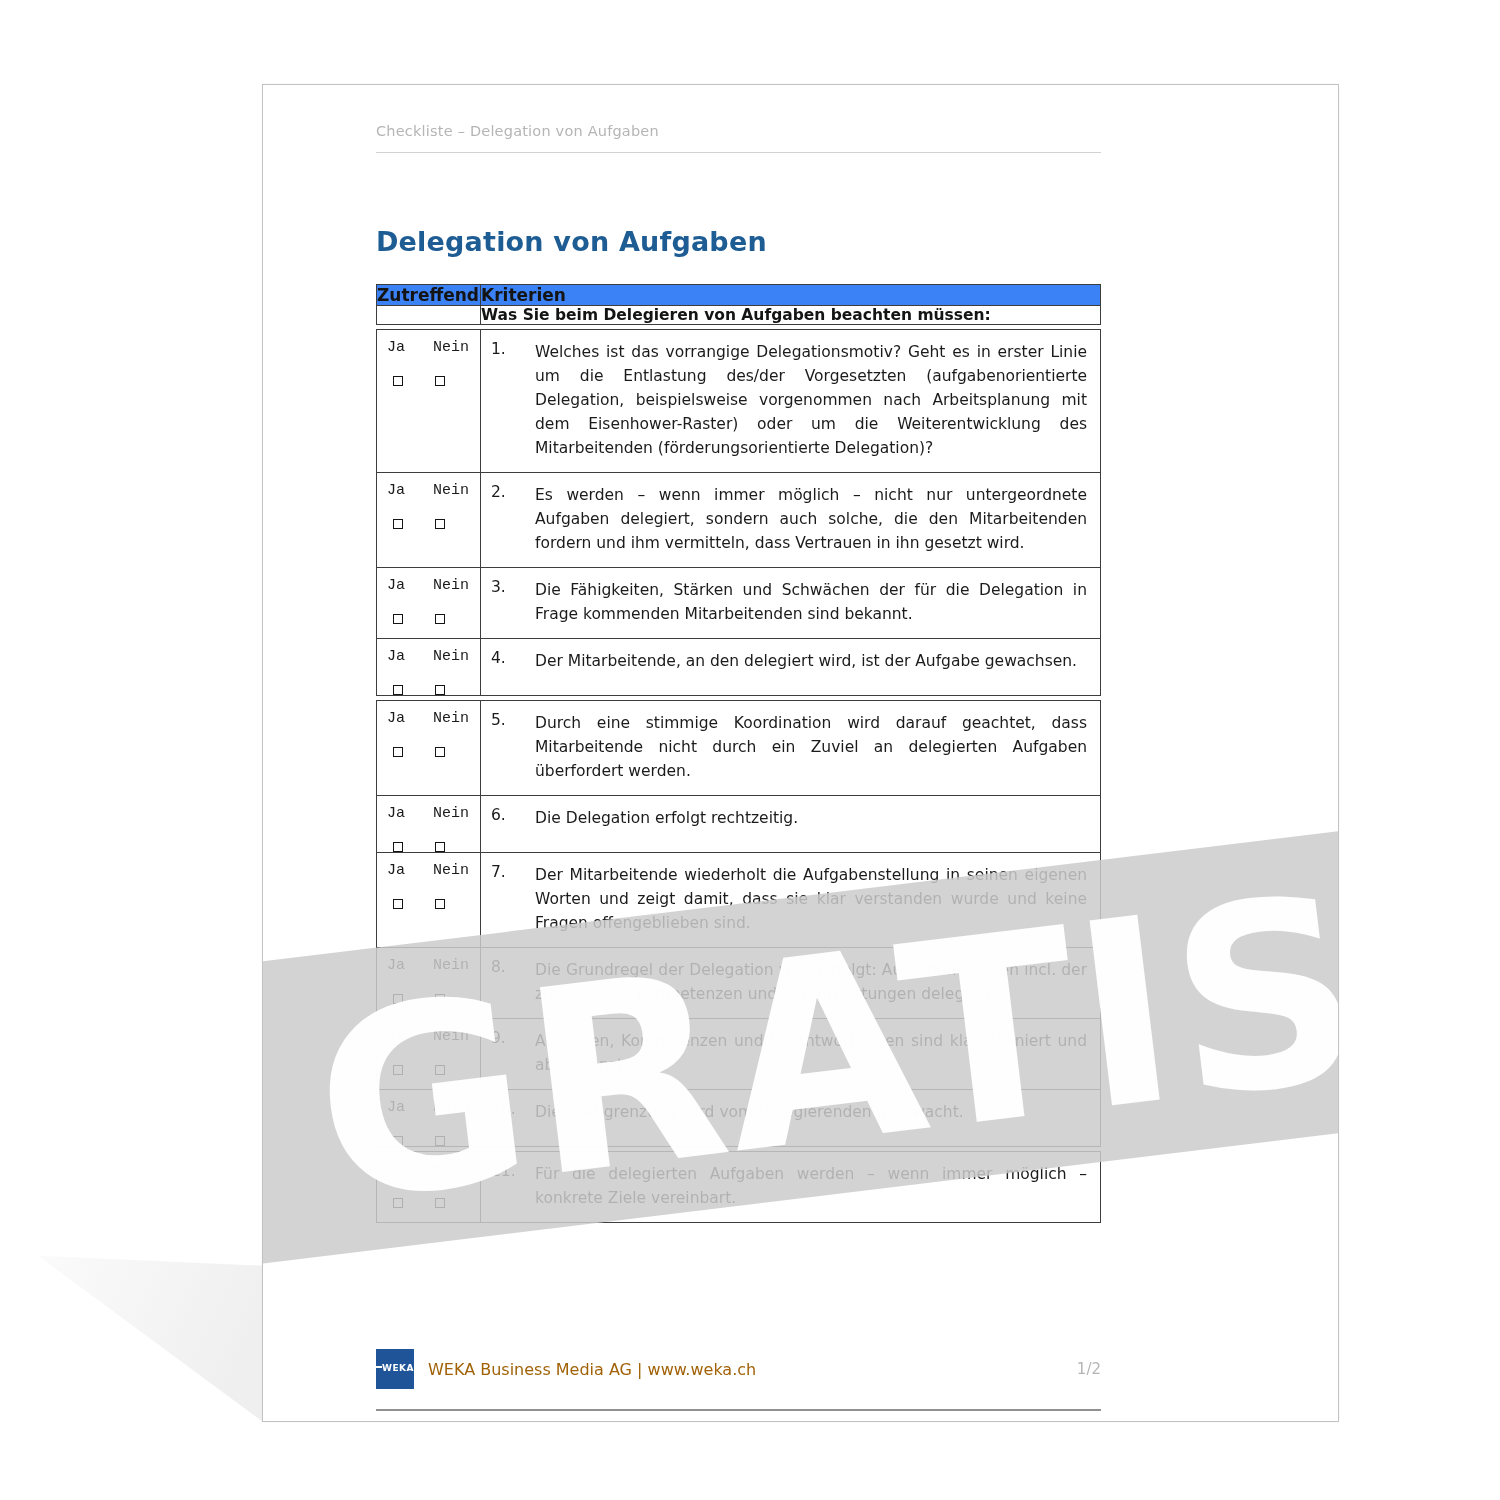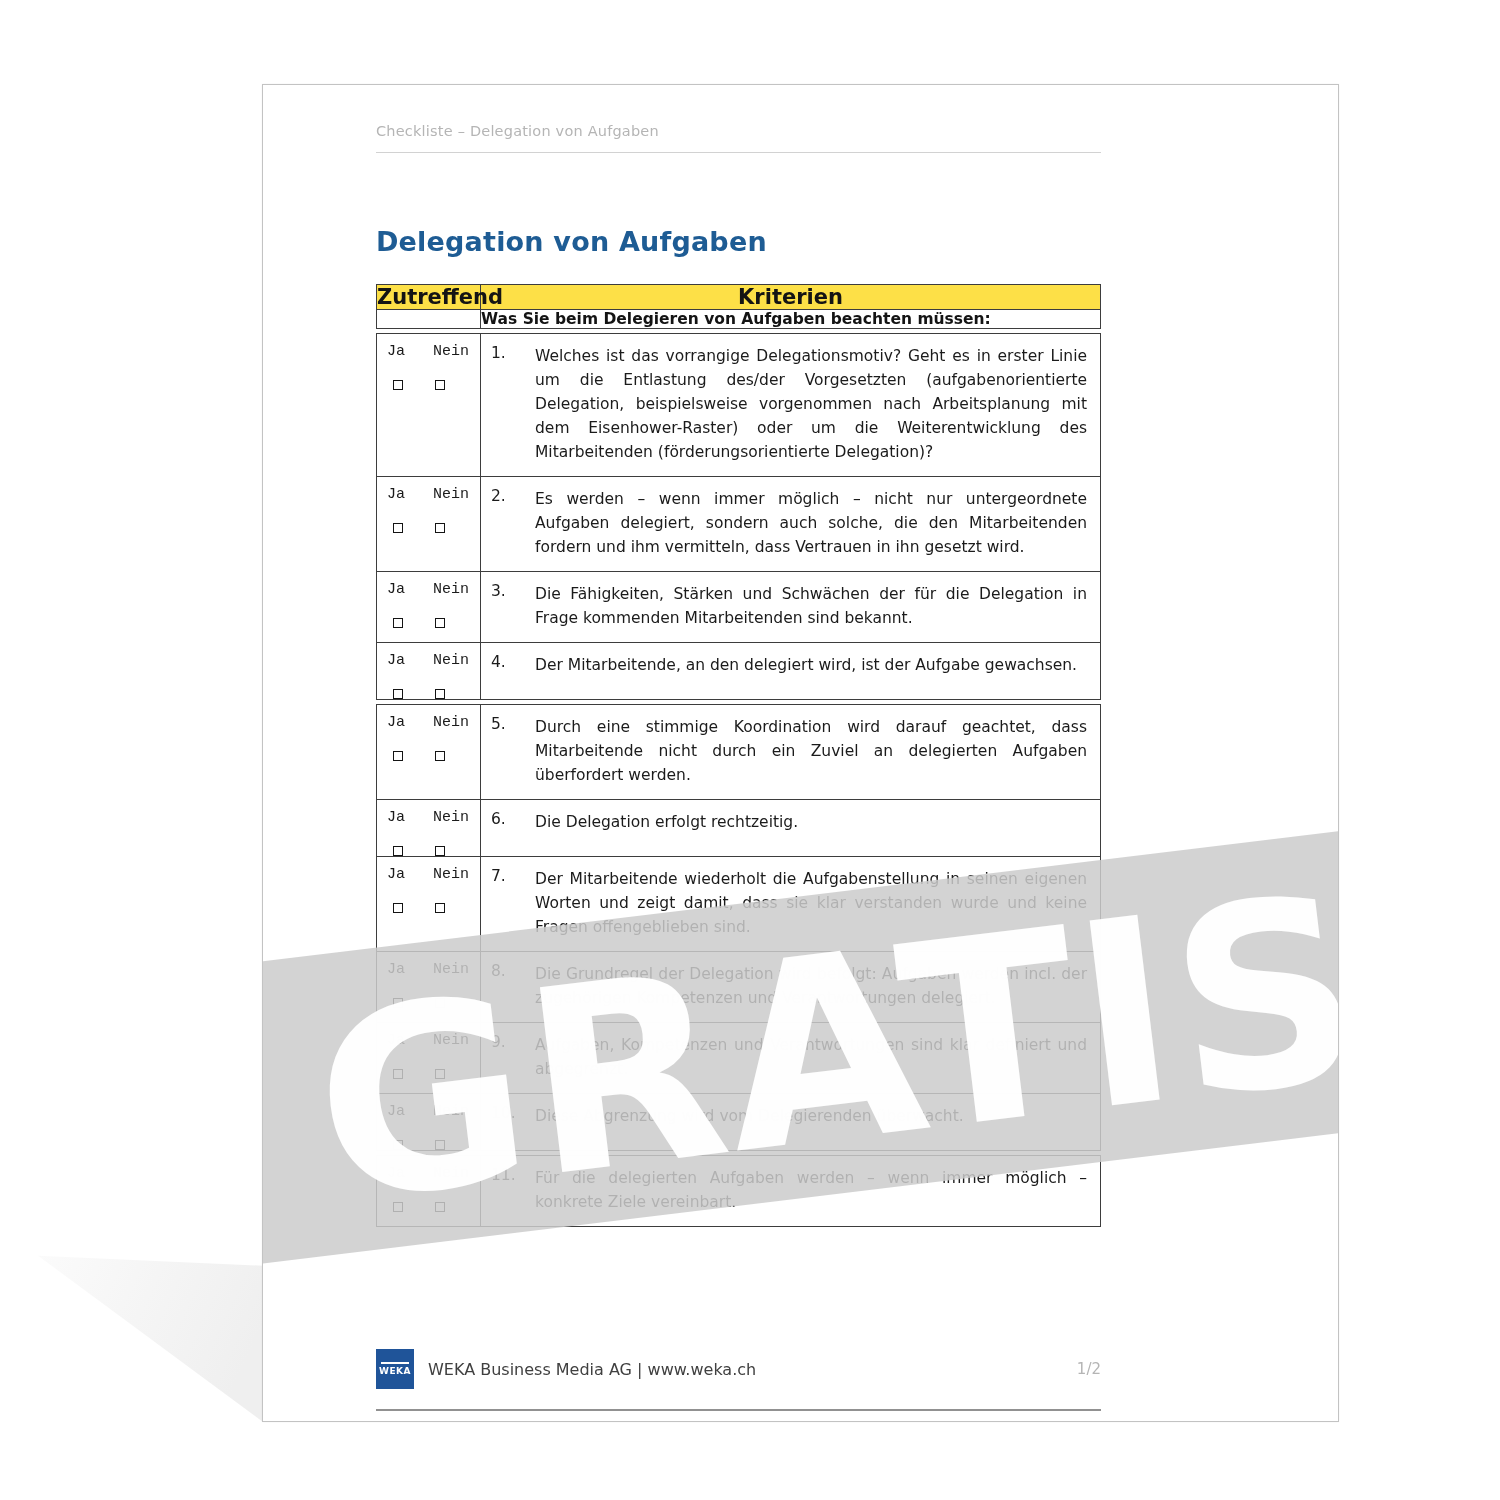--- a/index.html
+++ b/index.html
@@ -23,22 +23,22 @@
   .run-header-rule{position:absolute;left:113px;top:67px;width:725px;height:1px;background:#d2d2d2;}
 
   .doc-title{top:141px;color:#1e5c94;font-size:27px;font-weight:bold;letter-spacing:.2px;}
 
   .tbl{border-collapse:collapse;width:725px;table-layout:fixed;}
   .tbl td,.tbl th{border:1px solid #3d3d3d;vertical-align:top;padding:0;}
   .col-check{width:104px;}
   .tbl-wrap{position:absolute;left:113px;top:199px;width:725px;}
   .tbl + .tbl{margin-top:4px;}
 
-  .hdr-cell{background:#fde047;font-size:21px;font-weight:bold;color:#141414;
-            text-align:center;padding:10px 10px 11px 10px;}
+  .hdr-cell{background:#3b82f6;font-size:17px;font-weight:bold;color:#141414;
+            text-align:left;padding:10px 10px 11px 10px;}
   .sub-cell{font-size:15.5px;font-weight:bold;color:#141414;padding:12px 10px;}
   .empty-cell{padding:12px 10px;}
 
   .chk-cell-inner{position:relative;min-height:56px;height:100%;font-family:Liberation Mono, monospace;}
   .chk-label{position:absolute;top:9px;font-size:15px;color:#1b1b1b;}
   .lbl-ja{left:10px;} .lbl-nein{left:56px;}
   .chk-box{position:absolute;top:46px;width:10px;height:10px;border:1.8px solid #141414;background:#fff;}
   .box-ja{left:16px;} .box-nein{left:58px;}
 
   .crit-inner{display:flex;min-height:56px;padding:10px 13px 12px 10px;}
@@ -49,25 +49,25 @@
   
   .wm-band{position:absolute;left:-130px;top:892px;width:1480px;height:300px;
            background:rgba(203,203,203,0.85);transform:rotate(-6.9deg);transform-origin:0 0;
            z-index:6;display:flex;align-items:center;padding-left:168px;padding-top:12px;overflow:visible;}
   .wm-text{font-size:255px;font-weight:bold;line-height:1;color:rgba(255,255,255,0.97);
            letter-spacing:2px;white-space:nowrap;}
 
   
   .footer{position:absolute;left:113px;top:1256px;width:725px;height:56px;
           display:flex;align-items:center;}
-  .weka-logo{width:38px;height:40px;background:#1f5499;display:flex;flex-direction:column;
-             justify-content:flex-end;align-items:center;padding-bottom:13px;flex:0 0 38px;}
+  .weka-logo{width:38px;height:40px;background:#1f5499;display:flex;flex-direction:row;
+             justify-content:flex-end;align-items:center;padding-bottom:3px;flex:0 0 38px;}
   .weka-rule{width:28px;height:2px;background:#ffffff;margin-bottom:2px;}
   .weka-word{color:#ffffff;font-size:9px;font-weight:bold;letter-spacing:.5px;}
-  .footer-text{margin-left:14px;color:#404040;font-size:16px;}
+  .footer-text{margin-left:14px;color:#a16207;font-size:16px;}
   .footer-page{margin-left:auto;color:#b5b5b5;font-size:15px;}
   .footer-rule{position:absolute;left:113px;top:1324px;width:725px;height:2px;background:#919191;}
 
   .abs{position:absolute;}
 </style>
 </head>
 <body>
 
 <div class="canvas">
 

